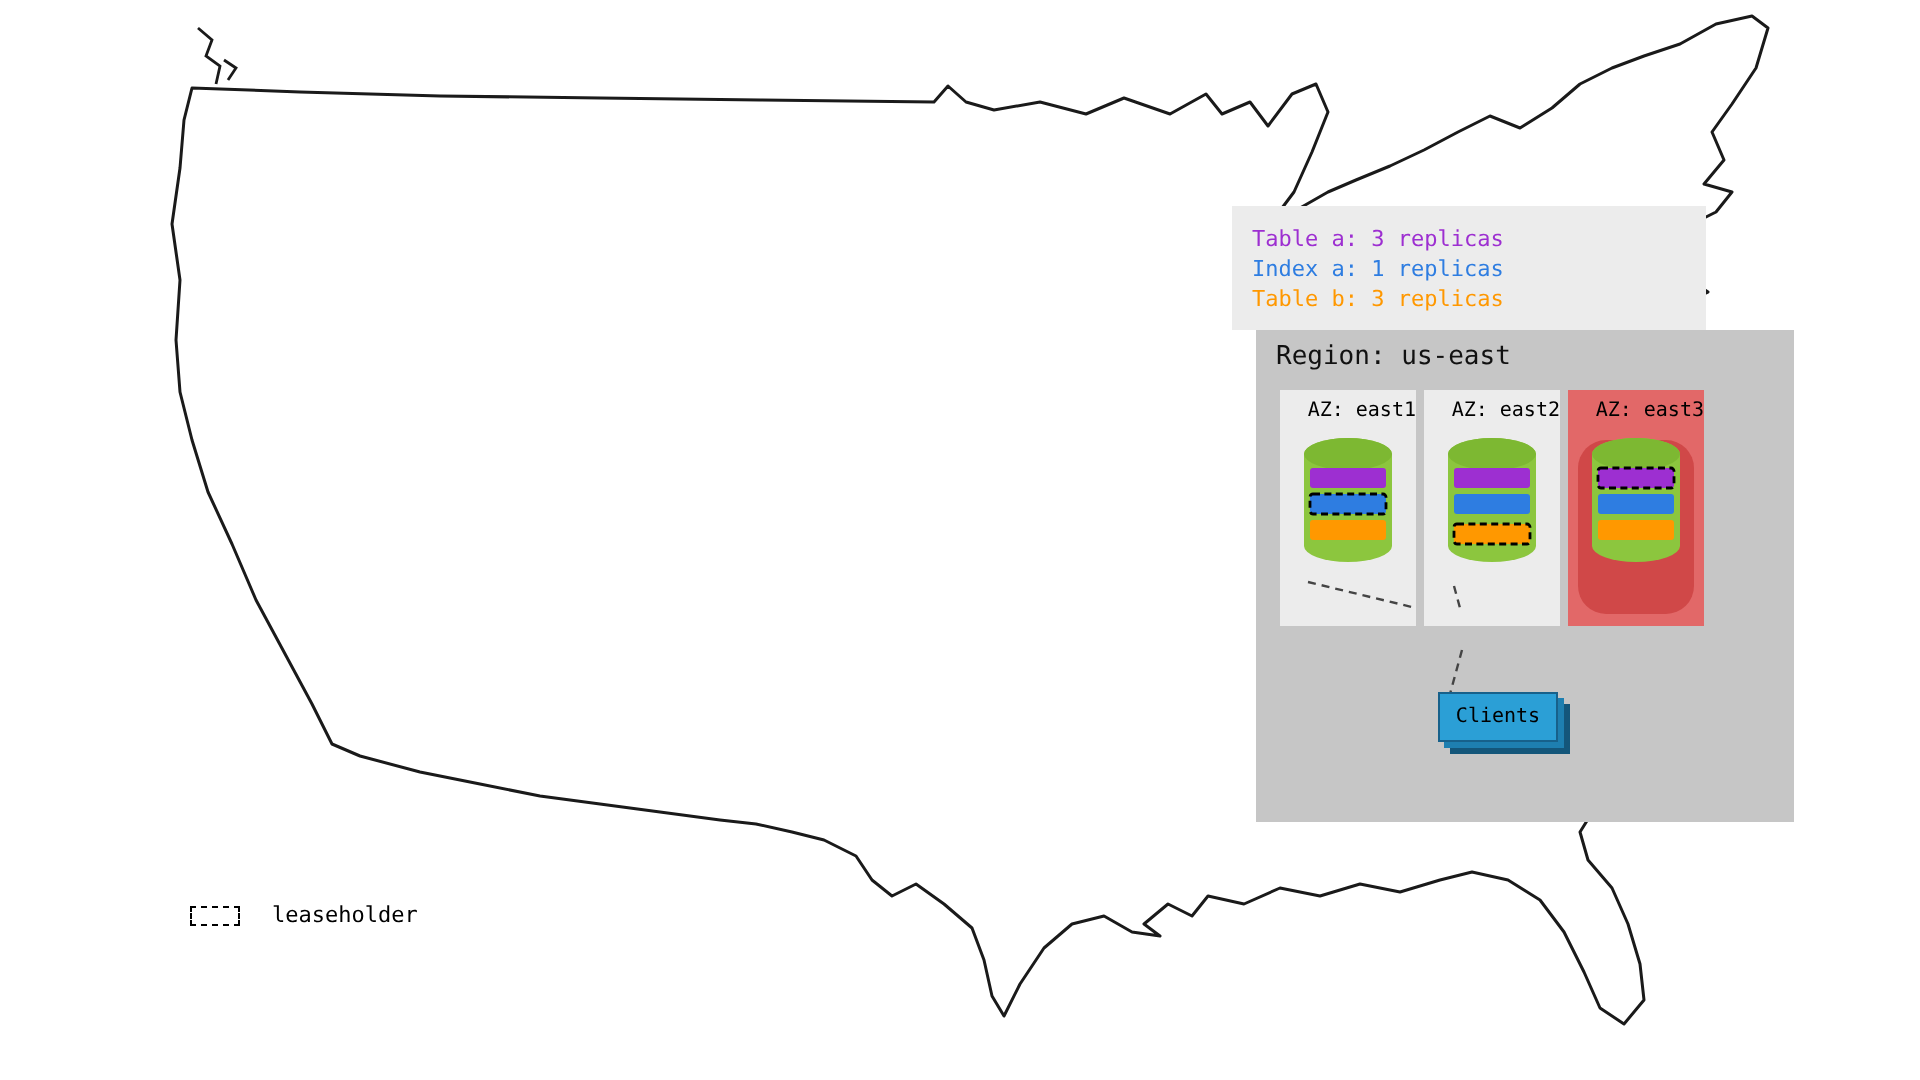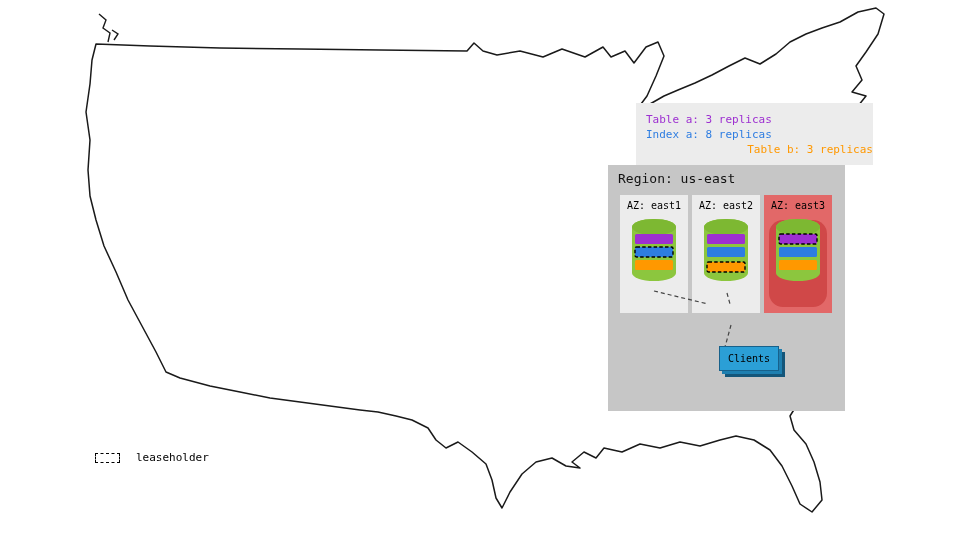--- a/index.html
+++ b/index.html
@@ -6,39 +6,39 @@
   body{width:960px;height:540px;overflow:hidden;
        font-family:"DejaVu Sans Mono","Liberation Mono",monospace;color:#111;}
   .canvas{position:relative;width:960px;height:540px;}
 
   
   .map-svg{position:absolute;left:0;top:0;z-index:0;}
   .map-outline{fill:#ffffff;stroke:#1a1a1a;stroke-width:1.5;stroke-linejoin:round;}
   .map-island{fill:none;stroke:#1a1a1a;stroke-width:1.4;}
 
   
-  .legend-box{position:absolute;left:636px;top:103px;width:237px;height:62px;
+  .legend-box{position:absolute;left:616px;top:103px;width:237px;height:62px;
               background:#ececec;box-sizing:border-box;padding:9px 0 0 10px;
               font-size:11px;line-height:15px;z-index:2;}
   .t-table-a{color:var(--table-a,#9d2fd1);}
   .t-index-a{color:var(--index-a,#2e7de1);}
-  .t-table-b{color:var(--table-b,#ff9800);text-align:right;}
+  .t-table-b{color:var(--table-b,#ff9800);}
 
   
-  .region-box{position:absolute;left:608px;top:165px;width:237px;height:246px;
+  .region-box{position:absolute;left:628px;top:165px;width:269px;height:246px;
               background:var(--region-bg,#c6c6c6);z-index:1;}
   .region-title{position:absolute;left:10px;top:6px;font-size:13px;color:#111;}
 
   .az{position:absolute;top:30px;width:68px;height:118px;background:var(--az-bg,#ececec);}
   .az1{left:12px;}
   .az2{left:84px;}
   .az3{left:156px;background:var(--az-hot-bg,#e26868);}
   .az3::before{content:"";position:absolute;left:5px;right:5px;top:25px;bottom:6px;
                background:var(--az-hot-blob,#d04848);border-radius:14px;}
-  .az-label{position:relative;text-align:center;font-size:10px;padding-top:5px;color:#000;z-index:1;}
+  .az-label{position:relative;text-align:right;font-size:10px;padding-top:5px;color:#000;z-index:1;}
   .cylinder{position:relative;display:block;margin:6px auto 0;z-index:1;}
   .cyl-body{fill:var(--cyl-body,#8cc63e);}
   .cyl-top{fill:var(--cyl-top,#7db832);}
   .bar{stroke:none;}
   .bar-table-a{fill:var(--table-a,#9d2fd1);}
   .bar-index-a{fill:var(--index-a,#2e7de1);}
   .bar-table-b{fill:var(--table-b,#ff9800);}
   .lh{stroke:#000;stroke-width:1.4;stroke-dasharray:3.5 2.2;}
 
   
@@ -85,21 +85,21 @@
          L472 452 L458 442 L446 448 L436 440 L428 428 L412 420 L396 416 L378 412 L360 410
          L330 406 L300 402 L270 398 L240 392 L210 386 L180 378 L166 372
          L156 352 L142 326 L128 300 L116 272 L104 246 L96 220 L90 196
          L88 170 L90 140 L86 112 L90 84 L92 60 Z"></path>
     <path class="map-island" d="M99 14 l7 6 -3 8 7 5 -2 9"></path>
     <path class="map-island" d="M112 30 l6 4 -4 6"></path>
   </svg>
 
   <div class="legend-box">
     <div class="t-table-a">Table a: 3 replicas</div>
-    <div class="t-index-a">Index a: 8 replicas</div>
+    <div class="t-index-a">Index a: 1 replicas</div>
     <div class="t-table-b">Table b: 3 replicas</div>
   </div>
 
   <div class="region-box">
     <div class="region-title">Region: us-east</div>
 
     <div class="az az1">
       <div class="az-label">AZ: east1</div>
       <svg class="cylinder" width="48" height="66" viewBox="0 0 48 66">
         <path class="cyl-body" d="M2 10 v46 a22 8 0 0 0 44 0 v-46 a22 8 0 0 0 -44 0 z"></path>

